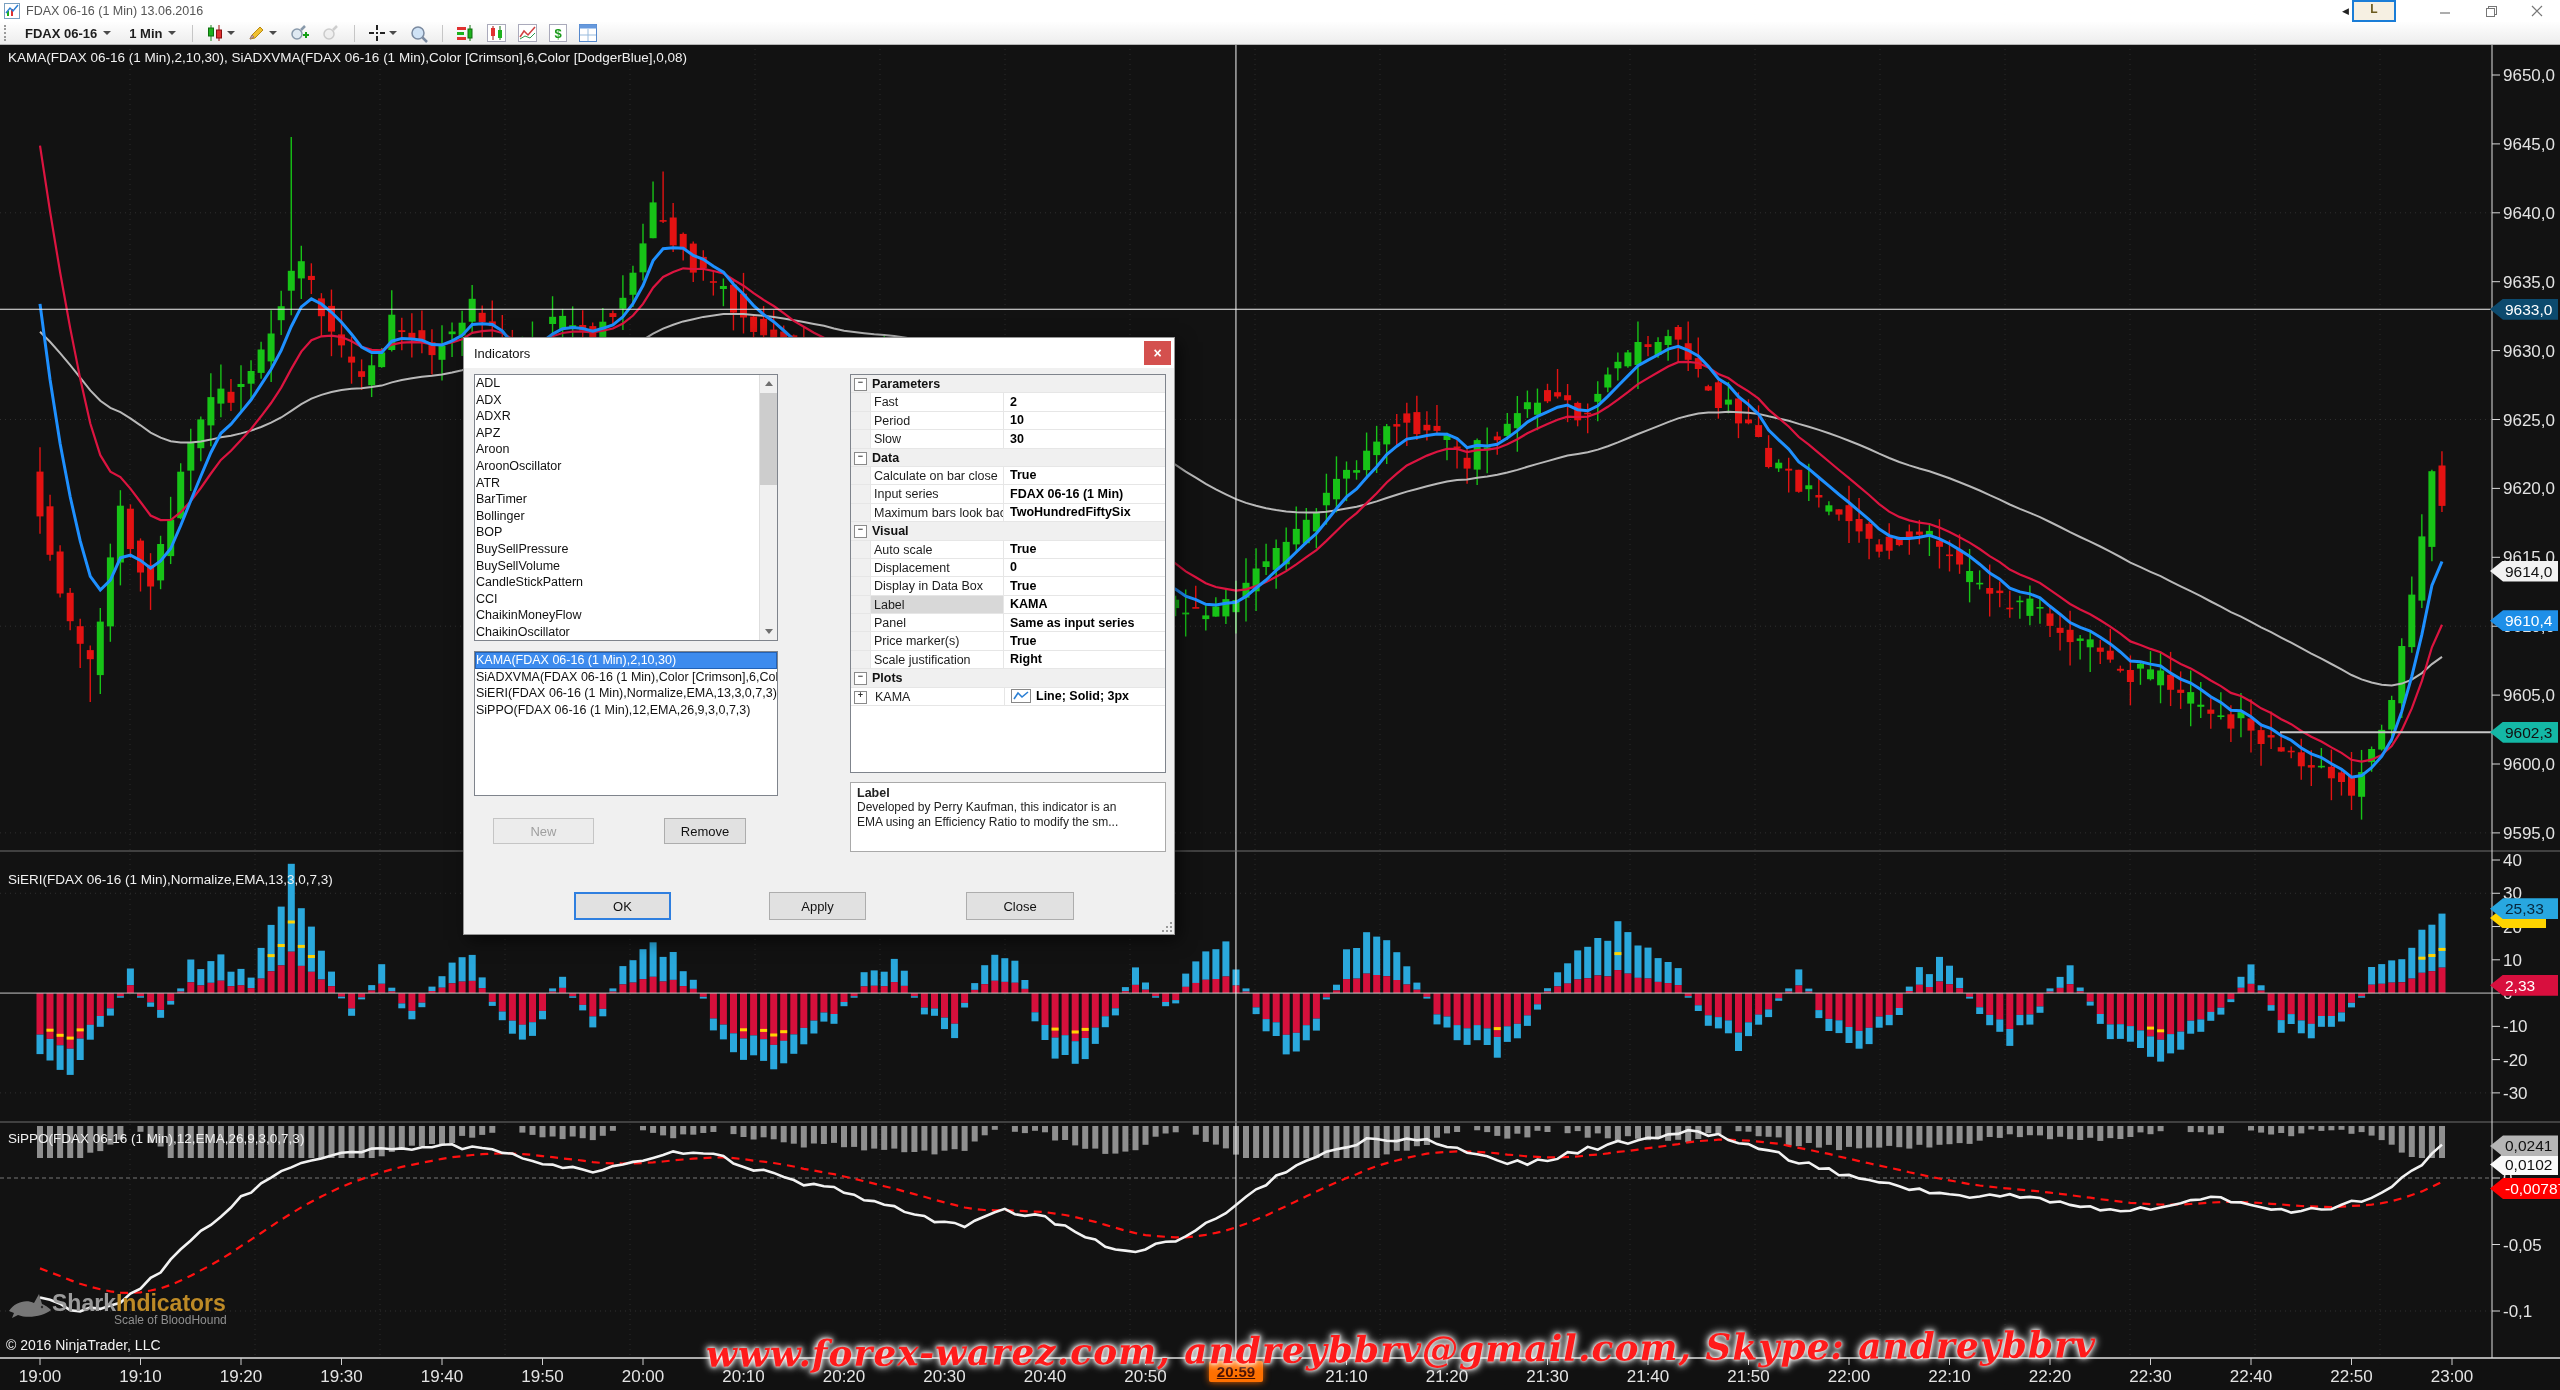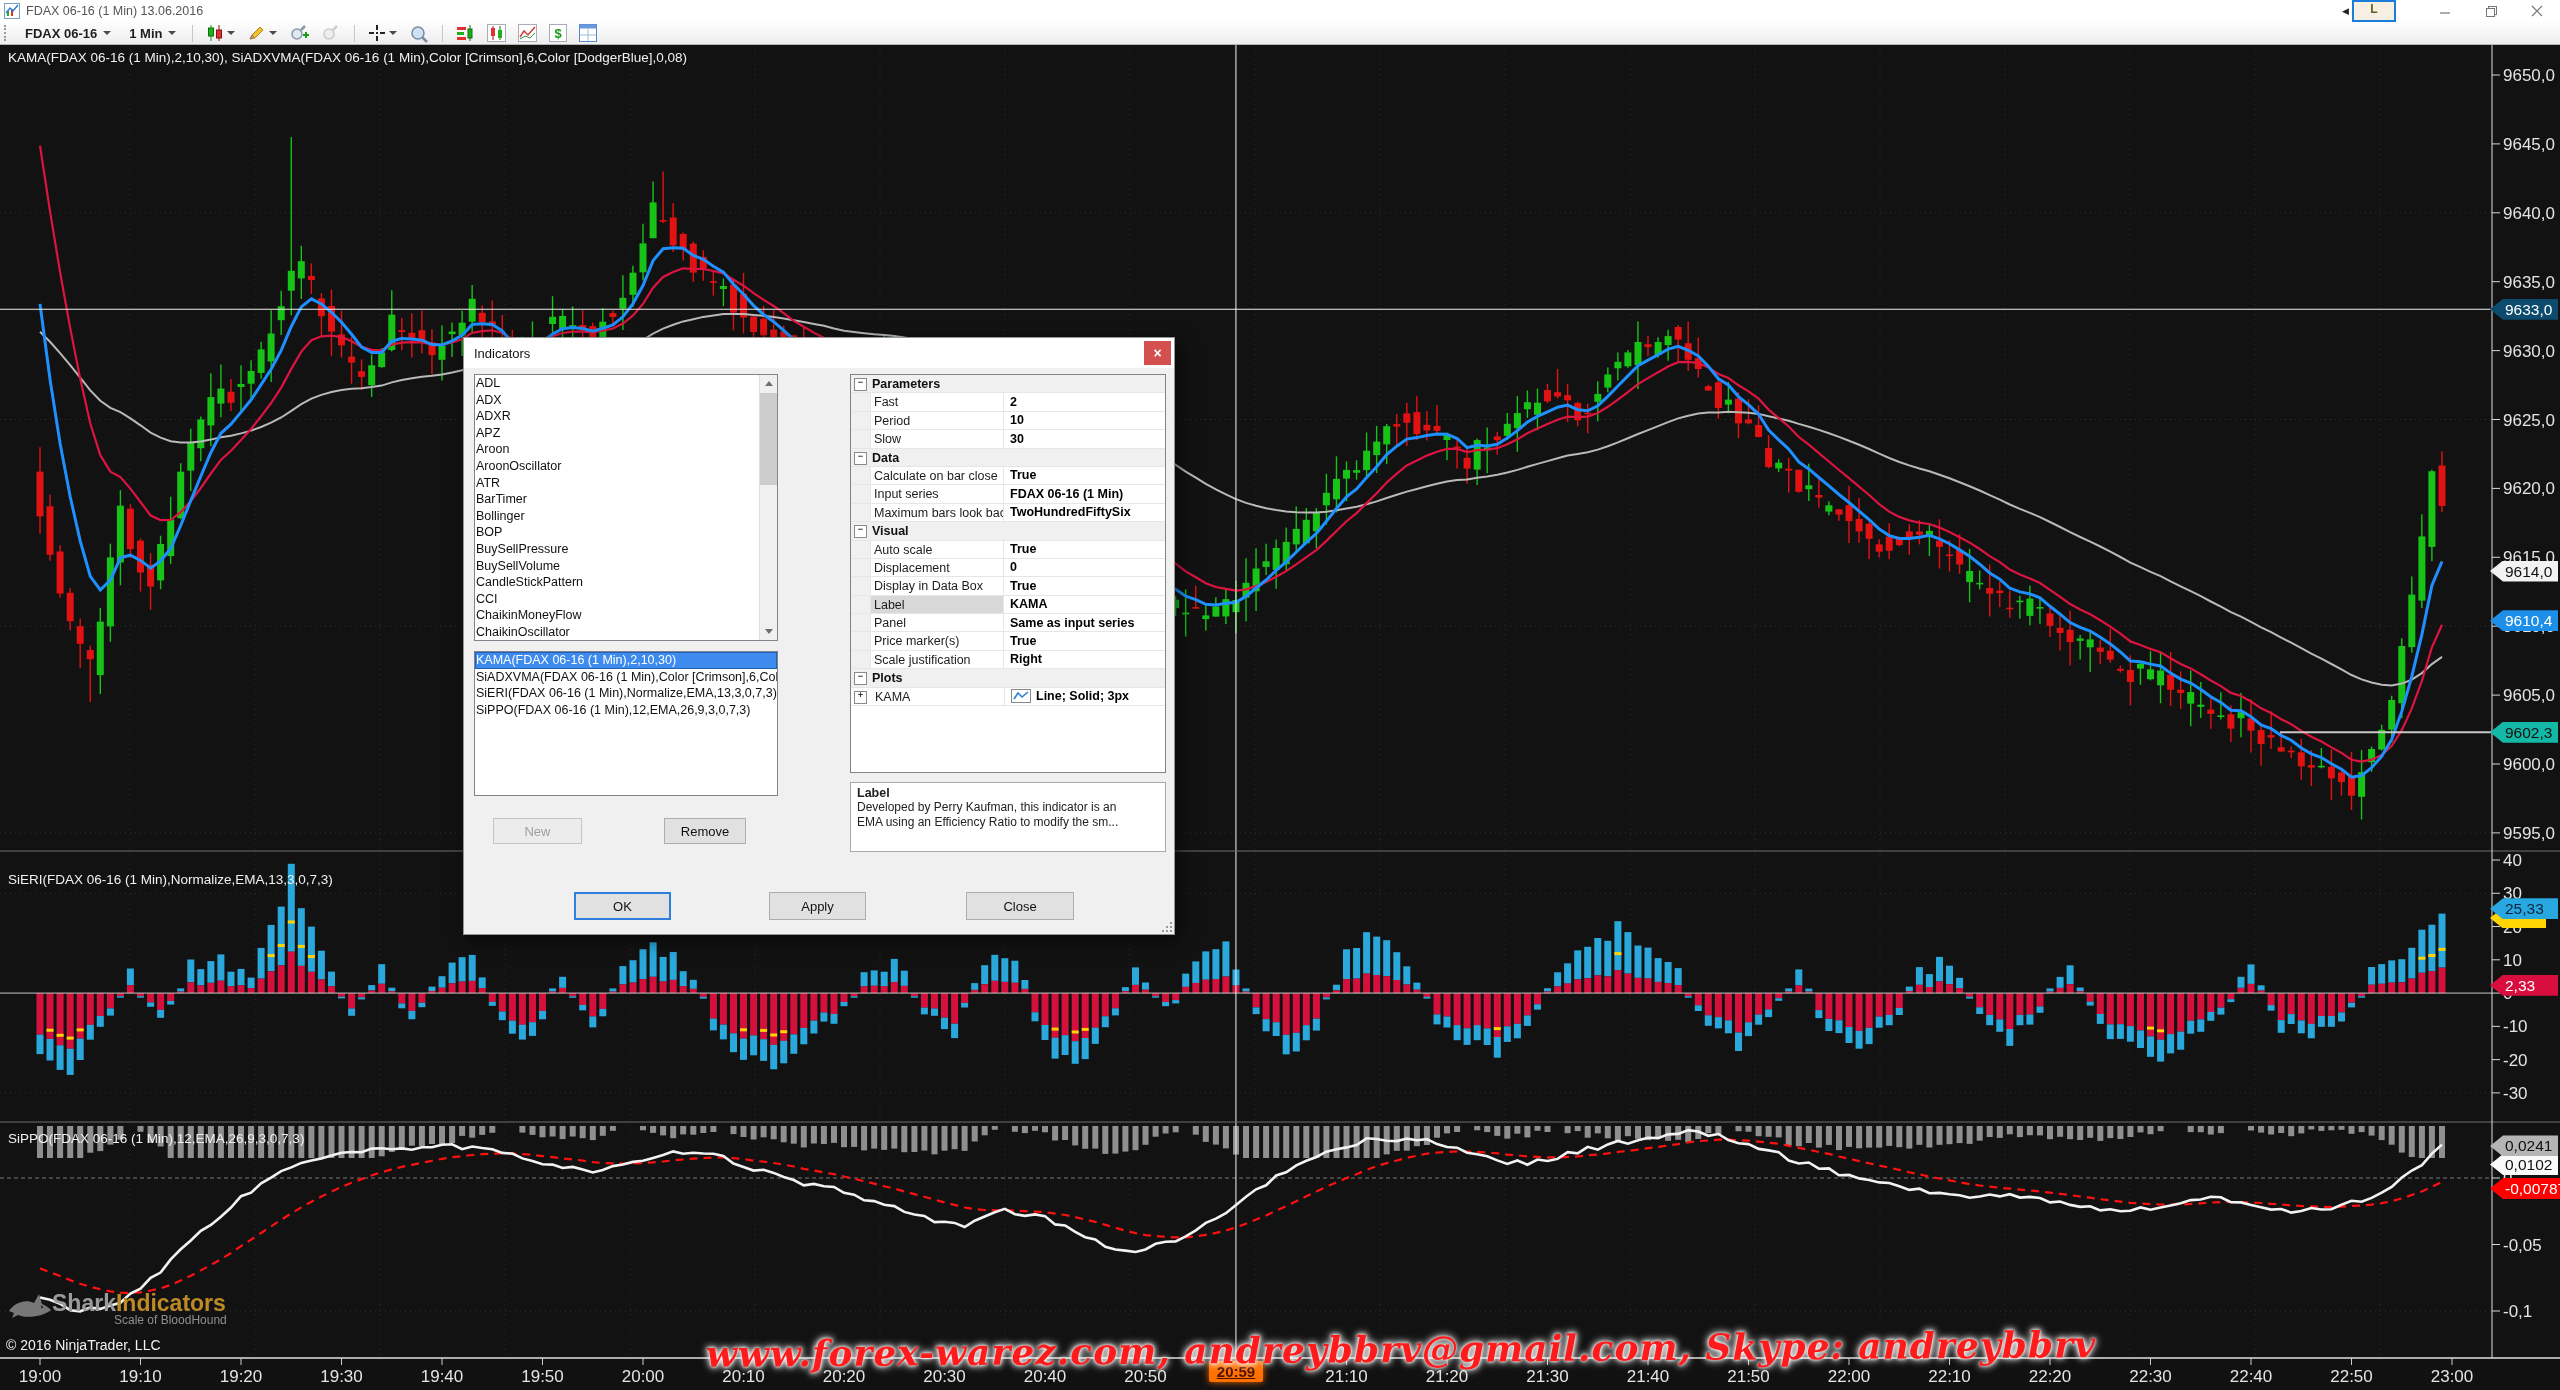--- a/index.html
+++ b/index.html
@@ -36,21 +36,21 @@
   .lst-av{left:10px;top:36px;width:304px;height:267px;}
   .lst-sel{left:10px;top:313px;width:304px;height:145px;}
   .lst .item{height:16.6px;line-height:16.6px;padding-left:1px;white-space:nowrap;overflow:hidden;}
   .lst .item.sel{background:#3d8bee;color:#fff;outline:1px solid #2261b5;outline-offset:-1px;}
   .sb{position:absolute;right:0;top:0;width:17px;height:100%;background:#f0f0f0;border-left:1px solid #dedede;}
   .sb .arr{position:absolute;left:0;width:17px;height:17px;display:flex;align-items:center;justify-content:center;}
   .sb .tri-up{width:0;height:0;border-left:4px solid transparent;border-right:4px solid transparent;border-bottom:5px solid #6f6f6f;}
   .sb .tri-dn{width:0;height:0;border-left:4px solid transparent;border-right:4px solid transparent;border-top:5px solid #6f6f6f;}
   .sb .thumb{position:absolute;left:0;top:18px;width:17px;height:92px;background:#cdcdcd;}
   .btn{position:absolute;background:#e1e1e1;border:1px solid #adadad;font-size:13px;color:#111;text-align:center;box-sizing:border-box;display:flex;align-items:center;justify-content:center;}
-  #btn-new{left:29px;top:480px;width:89px;height:26px;color:#9f9f9f;background:#ececec;border-color:#c5c5c5;padding-left:6px;}
+  #btn-new{left:29px;top:480px;width:101px;height:26px;color:#9f9f9f;background:#ececec;border-color:#c5c5c5;padding-left:6px;}
   #btn-remove{left:200px;top:480px;width:82px;height:26px;}
   #btn-ok{left:110px;top:554px;width:97px;height:28px;border:2px solid #2f7fdf;}
   #btn-apply{left:305px;top:554px;width:97px;height:28px;}
   #btn-close-d{left:502px;top:554px;width:108px;height:28px;}
   .pgrid{position:absolute;left:386px;top:36px;width:316px;height:399px;background:#fff;border:1px solid #7f848c;box-sizing:border-box;overflow:hidden;}
   .pg-row{display:flex;height:18.4px;line-height:18.4px;border-bottom:1px solid #e6e6e6;box-sizing:border-box;}
   .pg-group{background:#f0f0f0;font-weight:bold;}
   .pg-box{width:11px;height:11px;border:1px solid #8a8a8a;background:#fff;font:bold 9px/9px "Liberation Mono",monospace;text-align:center;margin:3px 5px 0 3px;color:#333;flex:none;}
   .pg-gut{width:19px;background:#f0f0f0;border-right:1px solid #e6e6e6;flex:none;}
   .pg-label{width:129px;padding-left:3px;white-space:nowrap;overflow:hidden;border-right:1px solid #e6e6e6;color:#1c1c1c;flex:none;}

